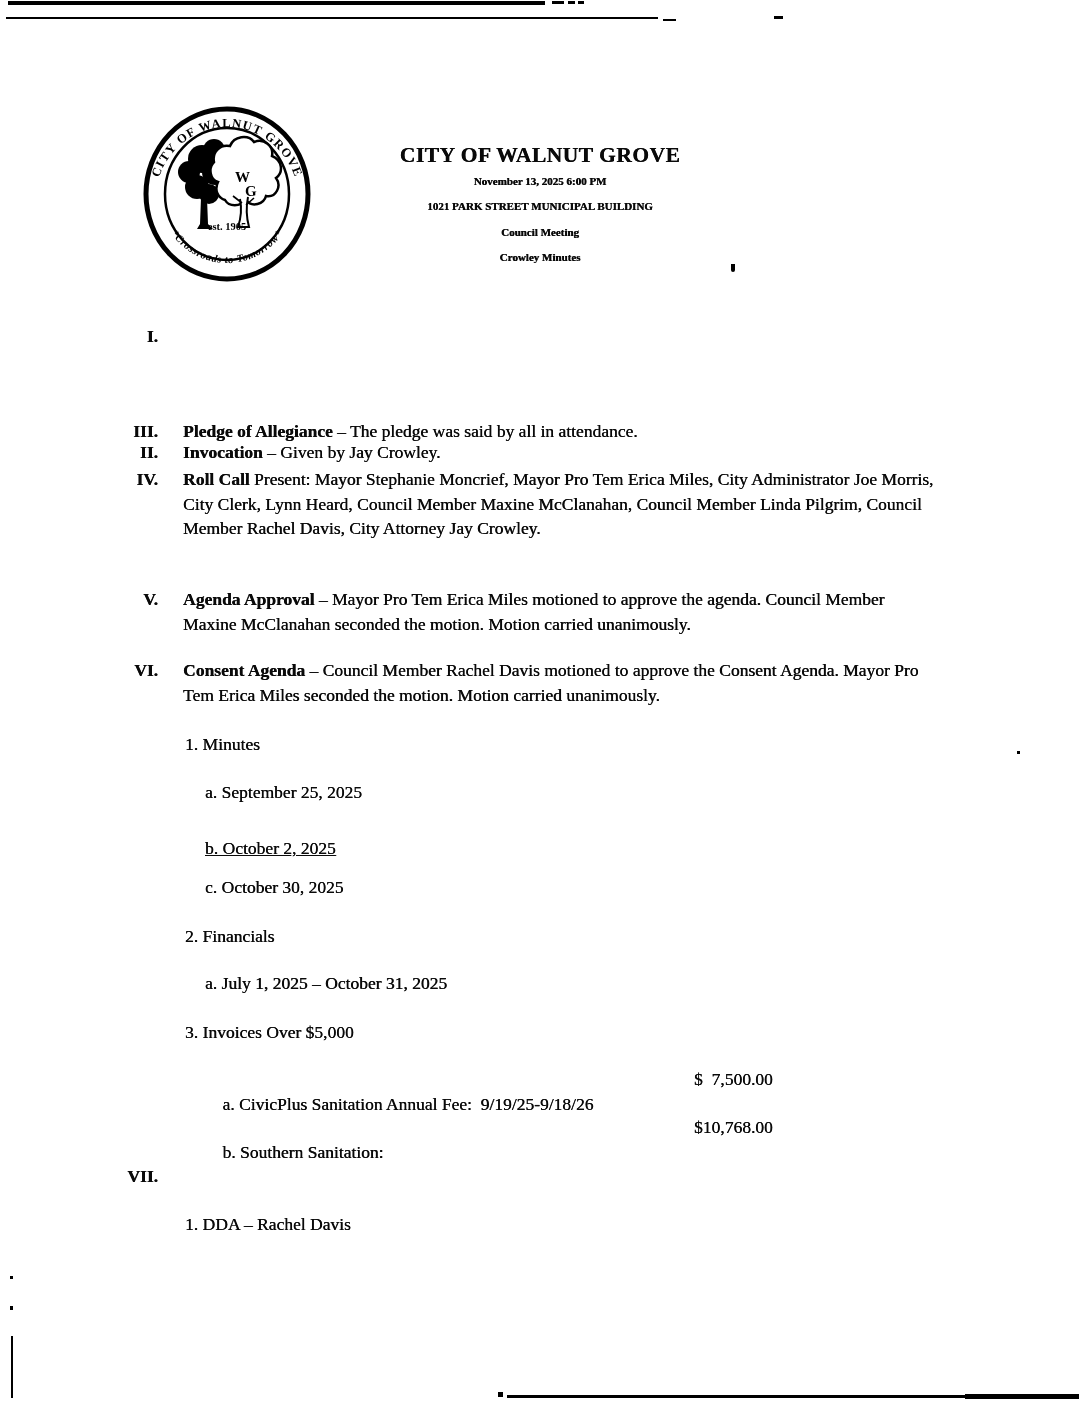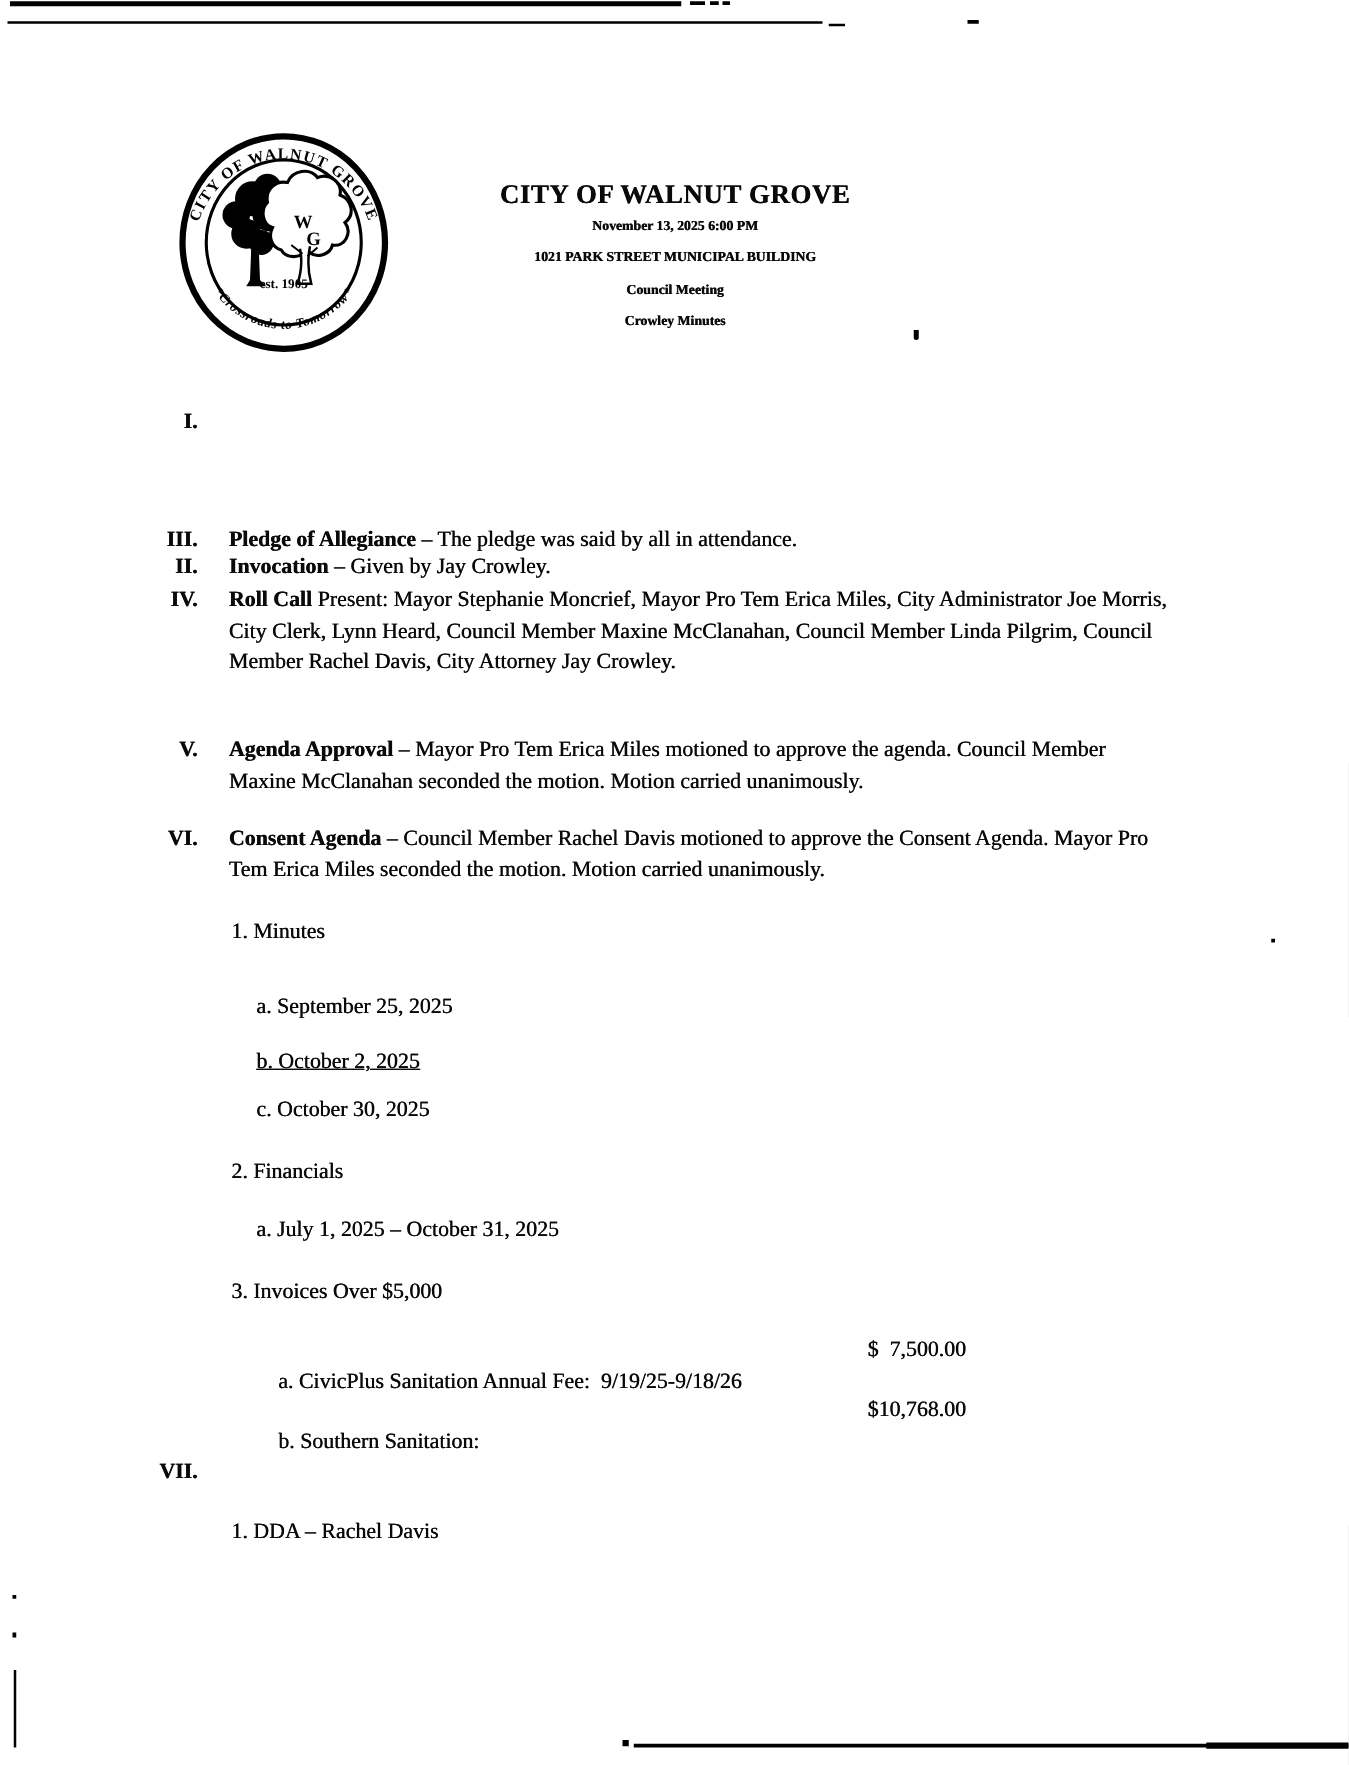--- a/index.html
+++ b/index.html
@@ -137,21 +137,21 @@
     <span class="num">V.</span>
     <span class="content"><span class="heading">Agenda Approval</span><span> – Mayor Pro Tem Erica Miles motioned to approve the agenda. Council Member Maxine McClanahan seconded the motion. Motion carried unanimously.</span></span>
   </div>
 
   <div class="section" style="top:658px;">
     <span class="num">VI.</span>
     <span class="content"><span class="heading">Consent Agenda</span><span> – Council Member Rachel Davis motioned to approve the Consent Agenda. Mayor Pro Tem Erica Miles seconded the motion. Motion carried unanimously.</span></span>
   </div>
 
   <div class="sub-item lvl1" style="top:732px;"><span>1. Minutes</span></div>
-  <div class="sub-item lvl2" style="top:780px;margin-top:12px;"><span>a. September 25, 2025</span></div>
+  <div class="sub-item lvl2" style="top:780px;"><span>a. September 25, 2025</span></div>
   <div class="sub-item lvl2" style="top:836px;text-decoration:underline;"><span>b. October 2, 2025</span></div>
   <div class="sub-item lvl2" style="top:875px;"><span>c. October 30, 2025</span></div>
   <div class="sub-item lvl1" style="top:924px;font-family:Liberation Serif, serif;"><span>2. Financials</span></div>
   <div class="sub-item lvl2" style="top:971px;"><span>a. July 1, 2025 – October 31, 2025</span></div>
   <div class="sub-item lvl1" style="top:1020px;"><span>3. Invoices Over $5,000</span></div>
   <div class="sub-item lvl2" style="top:1067px;">
     <span>a. CivicPlus Sanitation Annual Fee:  9/19/25-9/18/26</span>
     <span class="amount">$  7,500.00</span>
   </div>
   <div class="sub-item lvl2" style="top:1115px;">

